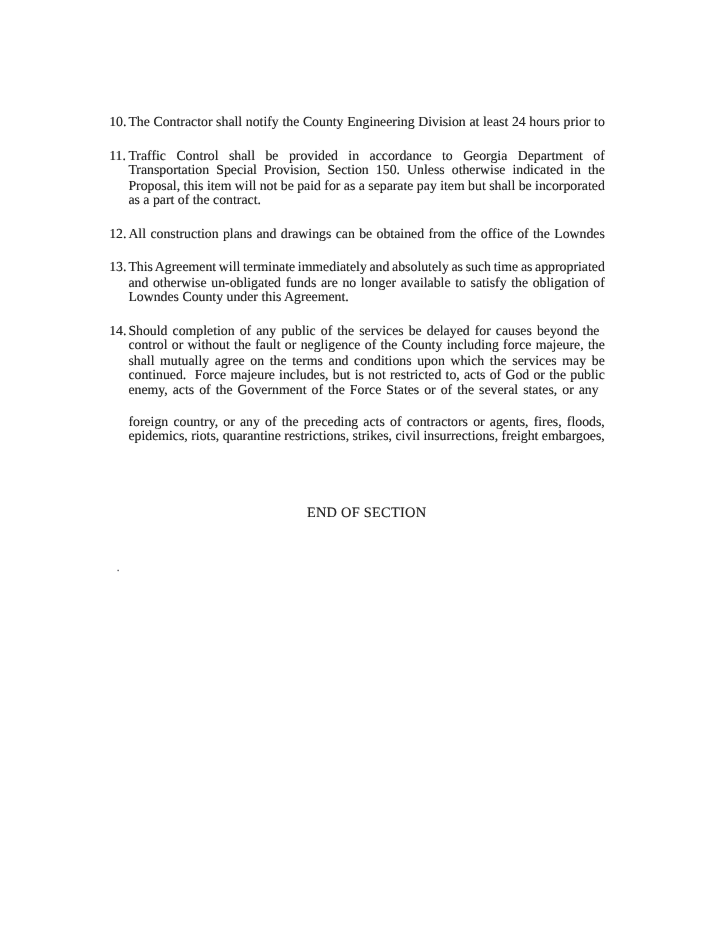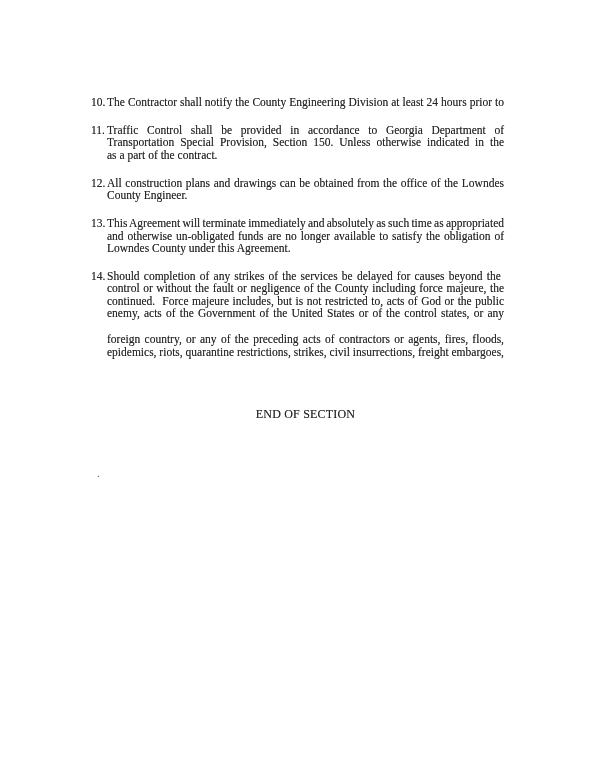--- a/index.html
+++ b/index.html
@@ -73,48 +73,49 @@
       <div class="item-lines">
           <div class="jline" style="word-spacing: 0.146635px;"><span>The Contractor shall notify the County Engineering Division at least 24 hours prior to</span></div>
         </div>
     </div>
 
     <div class="doc-item">
       <span class="item-num">11.</span>
       <div class="item-lines">
           <div class="jline" style="word-spacing: 5.80625px;"><span>Traffic Control shall be provided in accordance to Georgia Department of</span></div>
           <div class="jline" style="word-spacing: 3.02604px;"><span>Transportation Special Provision, Section 150. Unless otherwise indicated in the</span></div>
+          <div class="jline" style="word-spacing: -0.0380859px;"><span>Proposal, this item will not be paid for as a separate pay item but shall be incorporated</span></div>
           <div class="jline jline-last"><span>as a part of the contract.</span></div>
         </div>
     </div>
 
     <div class="doc-item">
       <span class="item-num">12.</span>
       <div class="item-lines">
           <div class="jline" style="word-spacing: 0.75601px; text-align: right;"><span>All construction plans and drawings can be obtained from the office of the Lowndes</span></div>
-          <div class="jline jline-last"><span>County Engineer.</span></div>
         </div>
     </div>
 
     <div class="doc-item">
       <span class="item-num">13.</span>
       <div class="item-lines">
           <div class="jline" style="word-spacing: -0.634943px;"><span>This Agreement will terminate immediately and absolutely as such time as appropriated</span></div>
           <div class="jline" style="word-spacing: 0.986979px;"><span>and otherwise un-obligated funds are no longer available to satisfy the obligation of</span></div>
           <div class="jline jline-last"><span>Lowndes County under this Agreement.</span></div>
         </div>
     </div>
 
     <div class="doc-item">
       <span class="item-num">14.</span>
       <div class="item-lines">
-          <div class="jline" style="word-spacing: 1.32933px;"><span>Should completion of any strikes of the services be delayed for causes beyond the</span></div>
+          <div class="jline" style="word-spacing: 1.32933px;"><span>Should completion of any public of the services be delayed for causes beyond the</span></div>
           <div class="jline" style="word-spacing: 0.716346px;"><span>control or without the fault or negligence of the County including force majeure, the</span></div>
+          <div class="jline" style="word-spacing: 1.81971px;"><span>shall mutually agree on the terms and conditions upon which the services may be</span></div>
           <div class="jline" style="word-spacing: 0.661458px;"><span>continued.  Force majeure includes, but is not restricted to, acts of God or the public</span></div>
-          <div class="jline" style="word-spacing: 1.2875px;"><span>enemy, acts of the Government of the United States or of the control states, or any</span></div>
+          <div class="jline" style="word-spacing: 1.2875px;"><span>enemy, acts of the Government of the Force States or of the several states, or any</span></div>
           <div class="jline" style="word-spacing: 1.4375px; margin-top: 14px;"><span>foreign country, or any of the preceding acts of contractors or agents, fires, floods,</span></div>
           <div class="jline" style="word-spacing: -0.00976562px;"><span>epidemics, riots, quarantine restrictions, strikes, civil insurrections, freight embargoes,</span></div>
         </div>
     </div>
 
     <div class="end-section">END OF SECTION</div>
   </div>
 
   <span class="stray-mark">.</span>
 </div>

